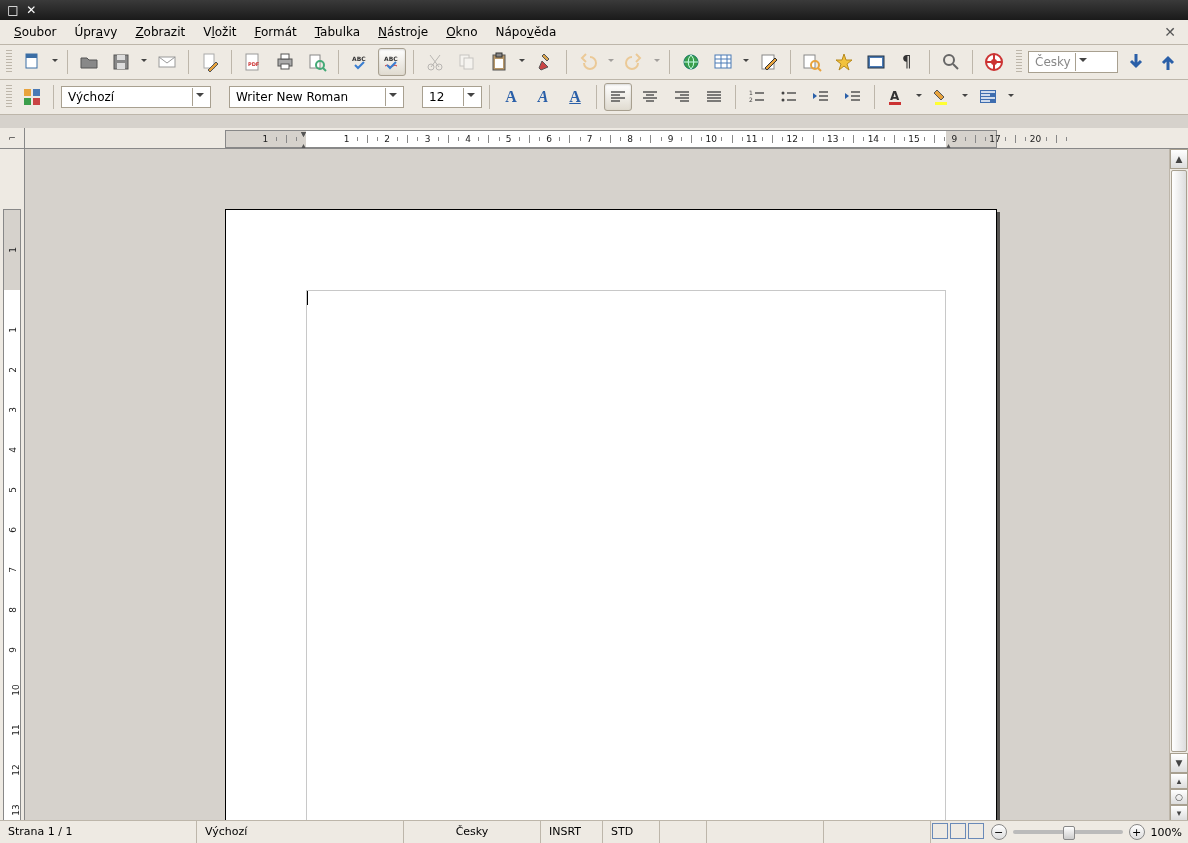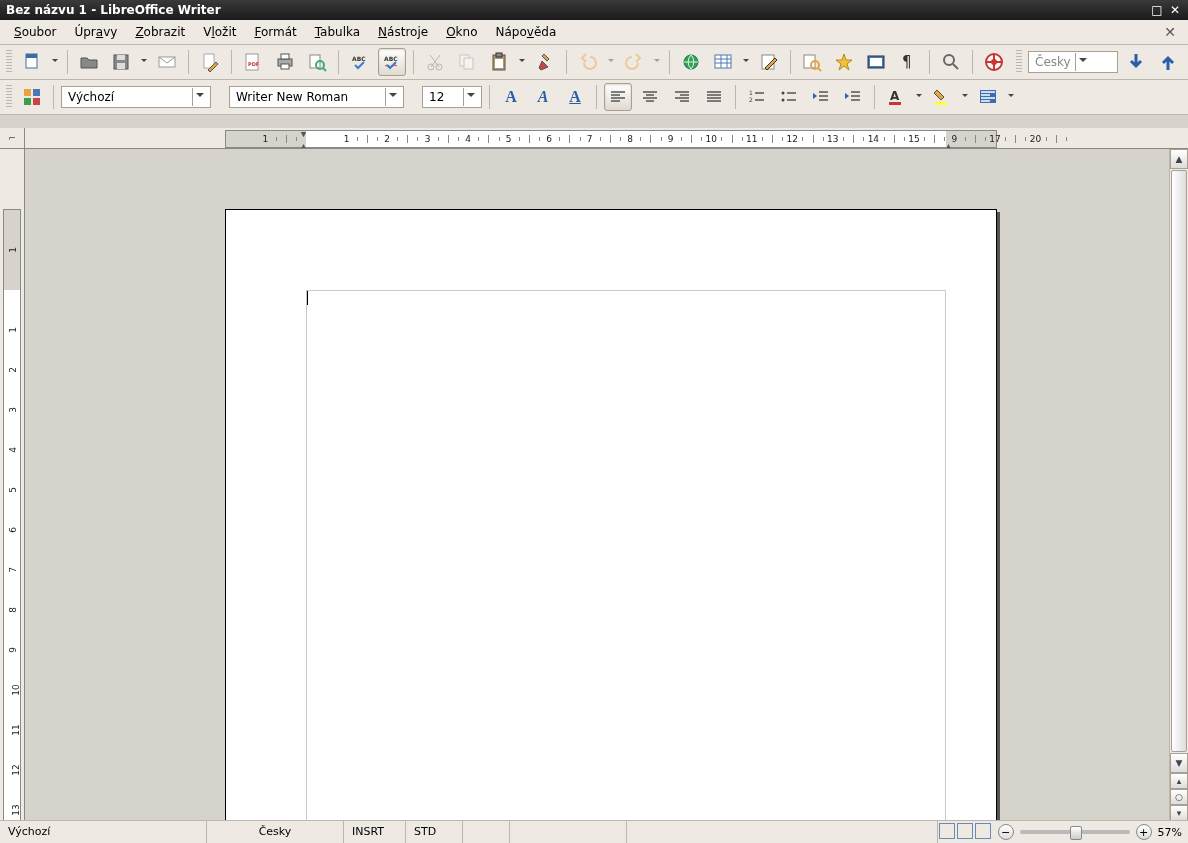--- a/index.html
+++ b/index.html
@@ -46,21 +46,20 @@
 .zbtn{width:14px;height:14px;border:1px solid #888;border-radius:8px;display:flex;align-items:center;justify-content:center;font-size:11px;line-height:1;background:linear-gradient(#fff,#ddd);cursor:default}
 .viewicons span{display:inline-block;width:14px;height:14px;border:1px solid #6a8ab8;margin:0 1px;font-size:0}
 .findbox{width:90px}
 .navarrow svg{width:22px;height:22px}
 .bigA{font-family:"Times New Roman",serif;font-size:16px;font-weight:bold}
 </style>
 </head>
 <body>
 
 <div class="titlebar">
-  <span>Bez názvu 1 - LibreOffice Writer</span>
   <span class="winbtns">
     <span>□</span>
     <span>✕</span>
   </span>
 </div>
 
 <div class="menubar">
   <span class="mi"><u>S</u><span></span>oubor</span>
   <span class="mi">Úpr<u>a</u>vy</span>
   <span class="mi"><u>Z</u>obrazit</span>
@@ -493,30 +492,31 @@
       <div class="sthumb"></div>
       <div class="sbtn">▼</div>
       <div class="sbtn" style="height:14px">▴</div>
       <div class="sbtn" style="height:14px">○</div>
       <div class="sbtn" style="height:14px">▾</div>
     </div>
   </div>
 </div>
 
 <div class="statusbar">
+  <span class="cell" style="width:180px">Strana 1 / 1</span>
   <span class="cell" style="width:190px">Výchozí</span>
   <span class="cell" style="width:120px;text-align:center">Česky</span>
   <span class="cell" style="width:45px">INSRT</span>
   <span class="cell" style="width:40px">STD</span>
   <span class="cell" style="width:30px"></span>
   <span class="cell" style="width:100px"></span>
   <span class="cell" style="flex:1"></span>
   <div class="status-right">
     <span class="viewicons"><span></span><span></span><span></span></span>
     <span class="zbtn">−</span>
     <div class="zoom-slider">
         <span class="tick"></span>
         <span class="knob"></span>
       </div>
     <span class="zbtn">+</span>
-    <span>57%</span>
+    <span>100%</span>
   </div>
 </div>
 
 </body></html>

